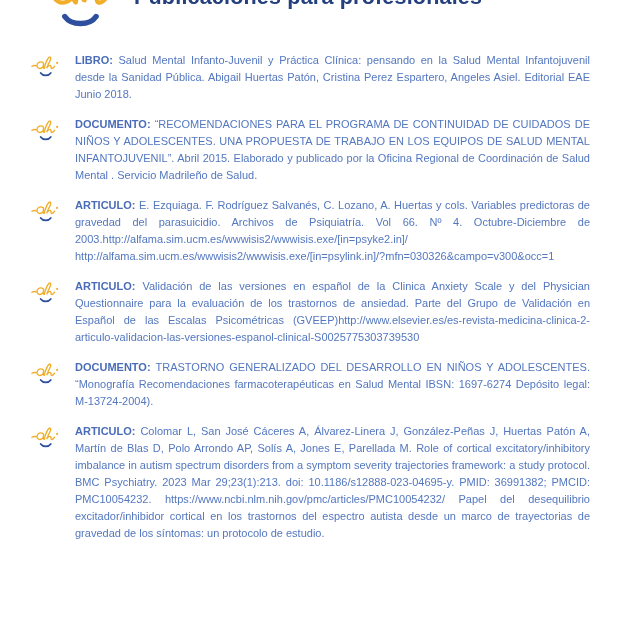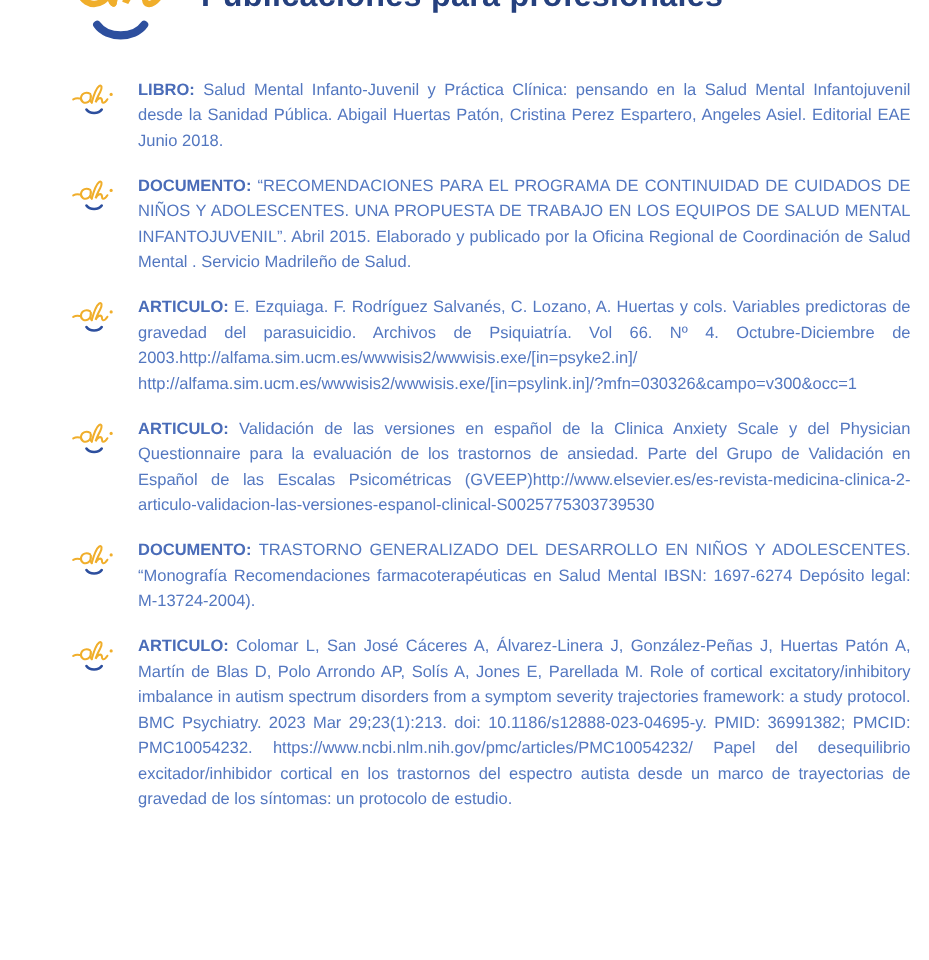--- a/index.html
+++ b/index.html
@@ -23,21 +23,21 @@
     font-size: 21.5px;
     font-weight: 700;
     color: #25407E;
     white-space: nowrap;
     letter-spacing: 0.2px;
   }
   
   .pub-list {
     position: absolute;
     top: 52px;
-    left: 47px;
+    left: 30px;
     width: 560px;
     display: flex;
     flex-direction: column;
     gap: 13px;
   }
   .pub-item { display: flex; align-items: flex-start; }
   .logo-icon { flex: 0 0 38px; margin-top: 2px; }
   .logo-icon svg { width: 37px; height: 26px; display: block; }
   .pub-text {
     margin: 0 0 0 7px;

